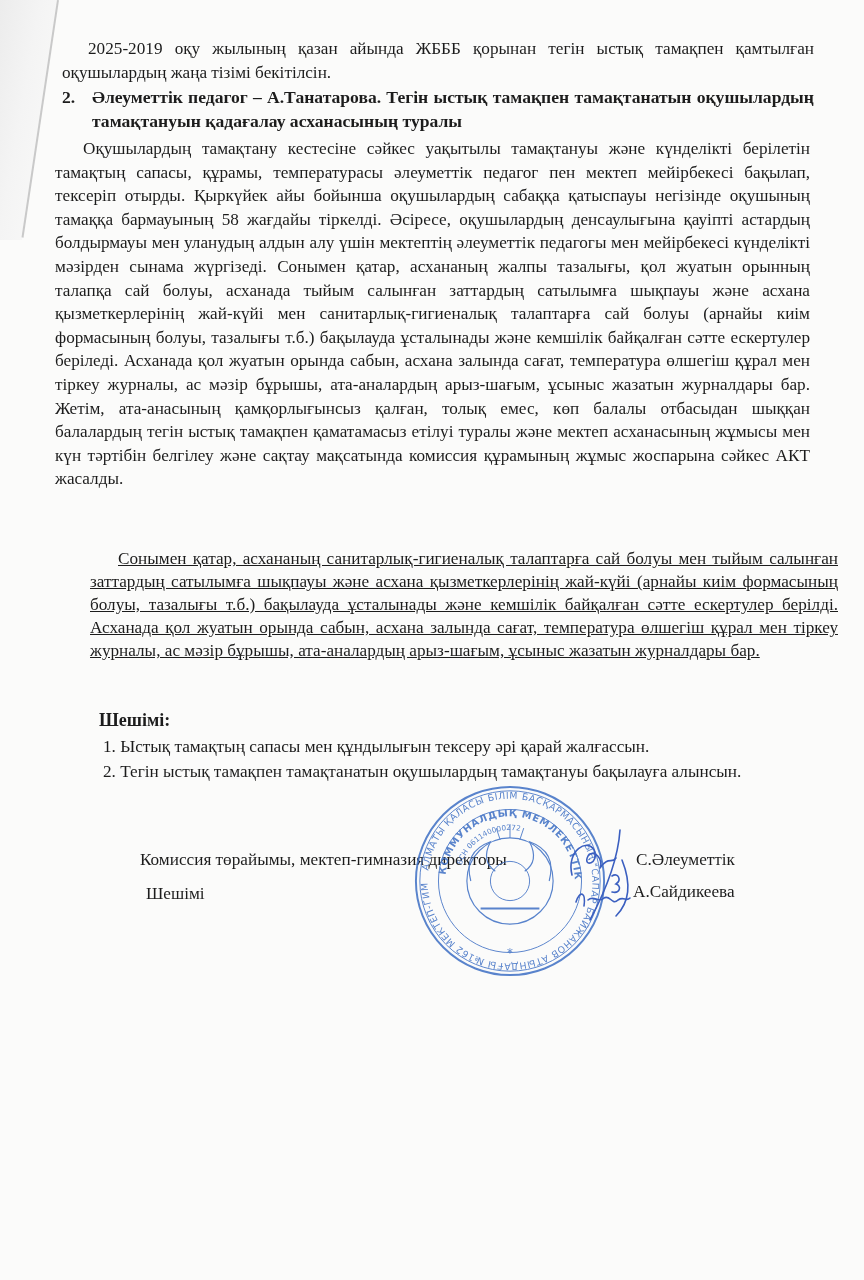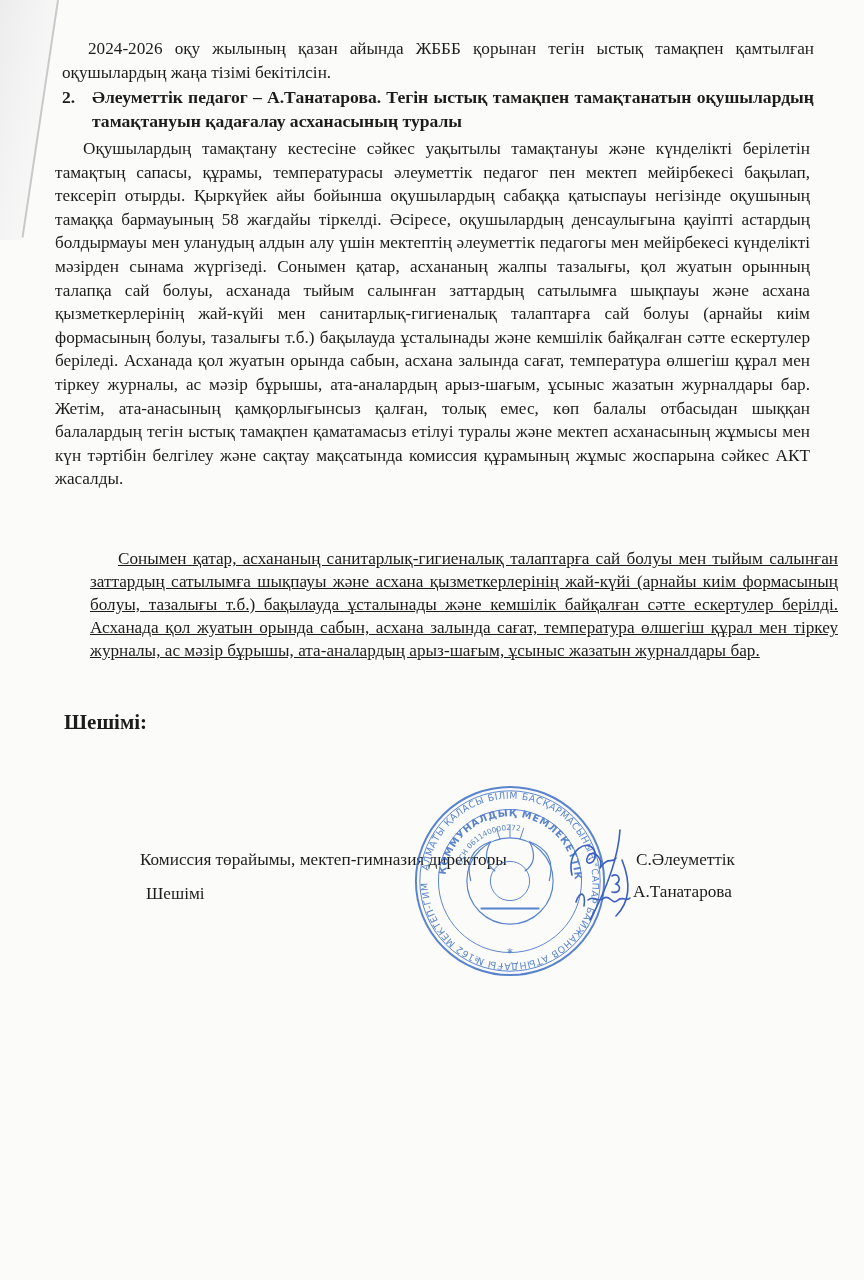--- a/index.html
+++ b/index.html
@@ -27,22 +27,22 @@
     .p1 { left: 62px; top: 37px; width: 752px; text-indent: 26px; }
     .h2 {
       position: absolute; left: 62px; top: 85px; width: 752px;
       font-size: 17.6px; line-height: 24px; font-weight: bold;
     }
     .h2 .num { position: absolute; left: 0; top: 0; }
     .h2 .txt { margin-left: 30px; display: block; text-align: justify; }
     .p2 { left: 55px; top: 137px; width: 755px; text-indent: 28px; }
     .p3 { left: 90px; top: 547px; width: 748px; text-indent: 28px; line-height: 23px; text-decoration: underline; }
     .decision-title {
-      position: absolute; left: 64px; top: 710px;
-      font-size: 21px; font-weight: bold;
+      position: absolute; left: 99px; top: 710px;
+      font-size: 18px; font-weight: bold;
     }
     .decision-list {
       position: absolute; left: 103px; top: 734px; margin: 0; padding: 0; list-style: none;
       font-size: 17.2px; line-height: 25px;
     }
     .sig-role { position: absolute; font-size: 17.2px; }
     .sig-role.r1 { left: 140px; top: 850px; }
     .sig-role.r2 { left: 146px; top: 884px; }
     .sig-name { position: absolute; font-size: 17.2px; }
     .sig-name.n1 { left: 636px; top: 850px; }
@@ -54,39 +54,41 @@
     .signature { position: absolute; left: 560px; top: 820px; width: 80px; height: 110px; }
   </style>
 </head>
 <body>
 
 <div class="edge-shadow"></div>
 <div class="edge-line"></div>
 
 <div class="page">
 
-  <p class="para p1" style="margin:0">2024-2026 оқу жылының қазан айында ЖБББ қорынан тегін ыстық тамақпен қамтылған оқушылардың жаңа тізімі бекітілсін.</p>
+  <p class="para p1" style="margin:0">2025-2019 оқу жылының қазан айында ЖБББ қорынан тегін ыстық тамақпен қамтылған оқушылардың жаңа тізімі бекітілсін.</p>
 
   <div class="h2">
     <span class="num">2.</span>
     <span class="txt">Әлеуметтік педагог – А.Танатарова. Тегін ыстық тамақпен тамақтанатын оқушылардың тамақтануын қадағалау асханасының туралы</span>
   </div>
 
   <p class="para p2" style="margin:0">Оқушылардың тамақтану кестесіне сәйкес уақытылы тамақтануы және күнделікті берілетін тамақтың сапасы, құрамы, температурасы  әлеуметтік педагог пен мектеп мейірбекесі бақылап, тексеріп отырды. Қыркүйек айы бойынша оқушылардың сабаққа қатыспауы негізінде оқушының тамаққа бармауының 58 жағдайы тіркелді.   Әсіресе, оқушылардың денсаулығына қауіпті астардың болдырмауы мен уланудың  алдын алу үшін мектептің әлеуметтік педагогы мен мейірбекесі күнделікті мәзірден сынама  жүргізеді. Сонымен қатар, асхананың жалпы тазалығы, қол жуатын орынның талапқа сай болуы, асханада тыйым салынған заттардың сатылымға шықпауы және асхана қызметкерлерінің жай-күйі мен санитарлық-гигиеналық талаптарға сай болуы (арнайы киім формасының болуы, тазалығы т.б.)  бақылауда ұсталынады және кемшілік байқалған сәтте ескертулер беріледі. Асханада қол жуатын орында сабын, асхана залында сағат, температура өлшегіш құрал мен тіркеу журналы, ас мәзір бұрышы, ата-аналардың арыз-шағым, ұсыныс жазатын журналдары  бар. Жетім, ата-анасының қамқорлығынсыз қалған, толық емес, көп балалы отбасыдан шыққан балалардың тегін ыстық тамақпен қаматамасыз етілуі туралы және мектеп асханасының жұмысы мен күн тәртібін белгілеу және сақтау мақсатында комиссия құрамының жұмыс жоспарына сәйкес АКТ жасалды.</p>
 
   <p class="para p3" style="margin:0">Сонымен қатар, асхананың санитарлық-гигиеналық талаптарға сай болуы мен тыйым салынған заттардың сатылымға шықпауы және асхана қызметкерлерінің жай-күйі  (арнайы киім формасының болуы, тазалығы т.б.)  бақылауда ұсталынады және кемшілік байқалған сәтте ескертулер берілді. Асханада қол жуатын орында сабын, асхана залында сағат, температура өлшегіш құрал мен тіркеу журналы, ас мәзір бұрышы, ата-аналардың арыз-шағым, ұсыныс жазатын журналдары  бар.</p>
 
   <div class="decision-title">Шешімі:</div>
   <ul class="decision-list">
+    <li>1. Ыстық тамақтың сапасы мен құндылығын тексеру әрі қарай жалғассын.</li>
+    <li>2. Тегін ыстық тамақпен тамақтанатын оқушылардың тамақтануы бақылауға алынсын.</li>
   </ul>
 
   <div class="sig-role r1">Комиссия төрайымы, мектеп-гимназия директоры</div>
   <div class="sig-name n1">С.Әлеуметтік</div>
   <div class="sig-role r2">Шешімі</div>
-  <div class="sig-name n2">А.Танатарова</div>
+  <div class="sig-name n2">А.Сайдикеева</div>
 
   <svg class="stamp" viewBox="0 0 200 200">
     <defs>
       <path id="outerArc" d="M100,100 m-84,0 a84,84 0 1,1 168,0 a84,84 0 1,1 -168,0"></path>
       <path id="innerArc" d="M100,100 m-66,0 a66,66 0 1,1 132,0"></path>
       <path id="idArc" d="M100,100 m-52,0 a52,52 0 1,1 104,0"></path>
     </defs>
     <g fill="none" stroke="#3d6fc4">
       <circle cx="100" cy="100" r="96" stroke-width="2"></circle>
       <circle cx="100" cy="100" r="92" stroke-width="1"></circle>

